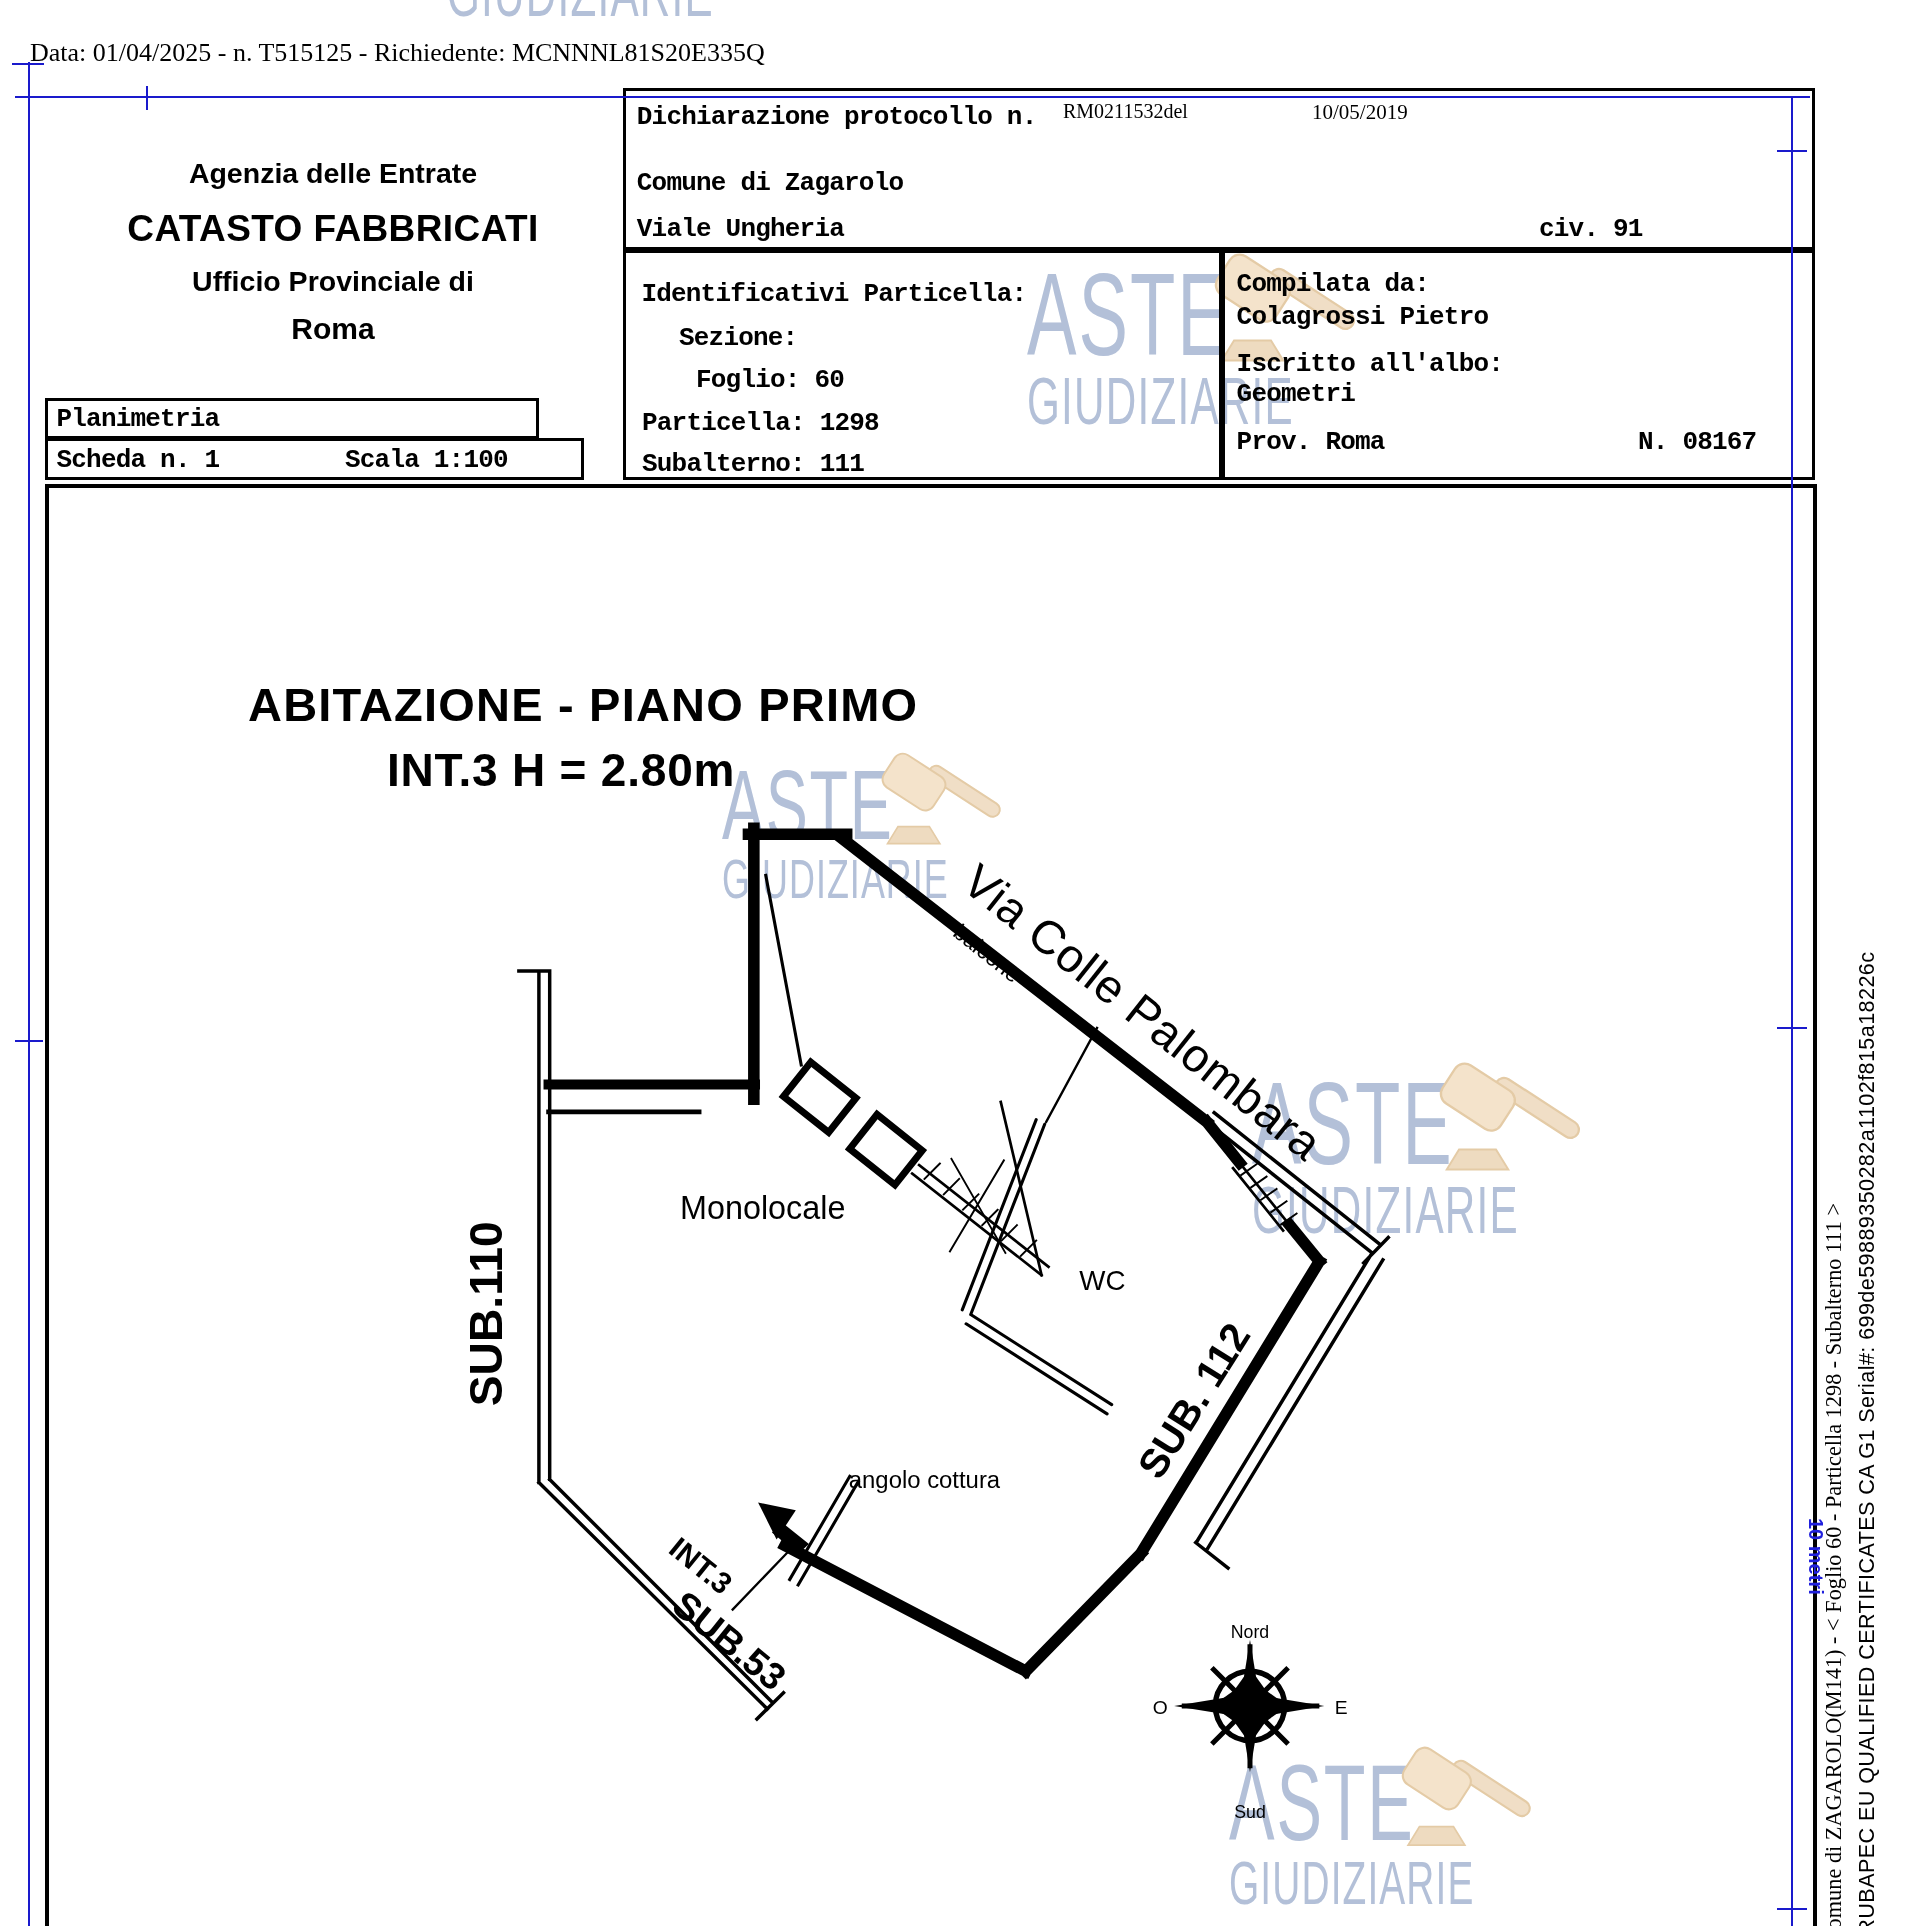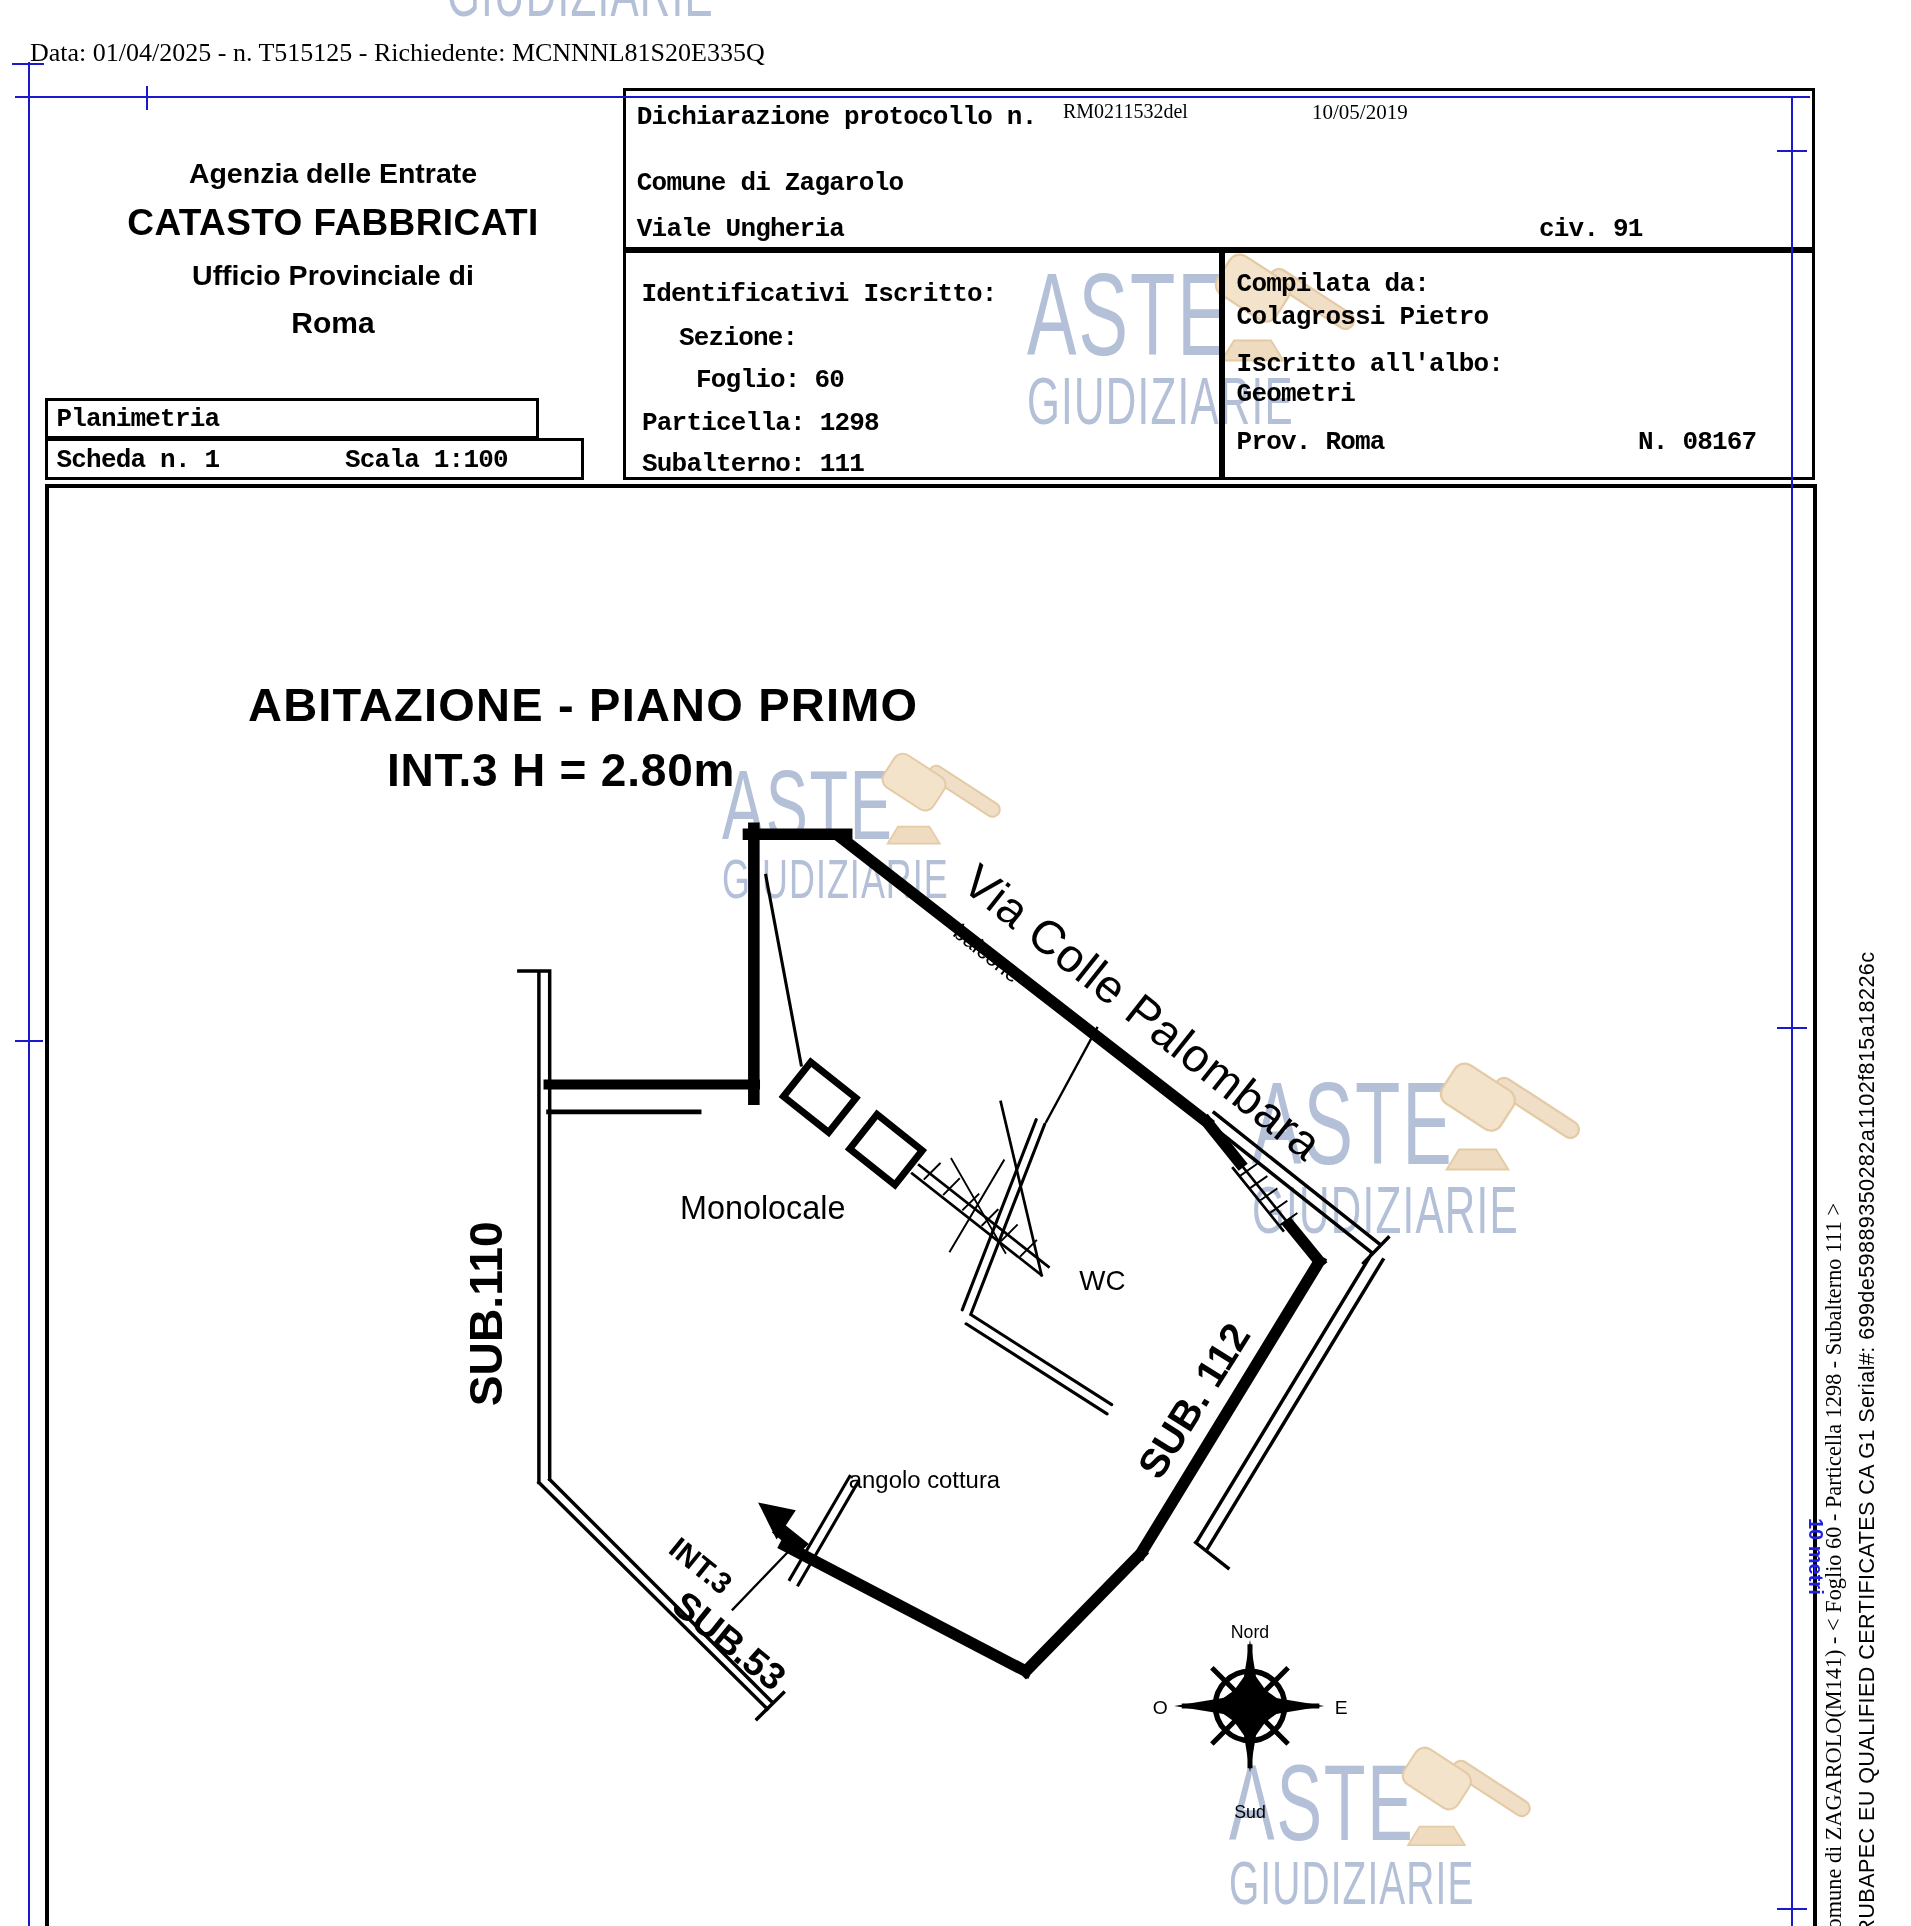--- a/index.html
+++ b/index.html
@@ -90,21 +90,21 @@
   <span class="giud">GIUDIZIARIE</span>
   <svg class="gavel" width="166" height="127" viewBox="0 0 420 330">
       <use href="#gavel"></use>
     </svg>
 </div>
 
 <div class="abs serif" style="left:30px; top:38px; z-index:3;">Data: 01/04/2025 - n. T515125 - Richiedente: MCNNNL81S20E335Q</div>
 
 <div class="abs" style="left:71px; top:157px; width:524px; text-align:center; z-index:3;">
   <div style="font-size:28.5px; font-weight:bold;">Agenzia delle Entrate</div>
-  <div style="font-size:37px; font-weight:bold; margin-top:12px; letter-spacing:0.4px;">CATASTO FABBRICATI</div>
+  <div style="font-size:37px; font-weight:bold; margin-top:18px; letter-spacing:0.4px;">CATASTO FABBRICATI</div>
   <div style="font-size:28.5px; font-weight:bold; margin-top:15.4px;">Ufficio Provinciale di</div>
   <div style="font-size:30px; font-weight:bold; margin-top:14px;">Roma</div>
 </div>
 
 <div class="box" style="left:45px; top:398px; width:494px; height:41px; z-index:3;">
   <span class="mono abs" style="left:8.5px; top:3.1px;">Planimetria</span>
 </div>
 <div class="box" style="left:45px; top:438px; width:539px; height:42px; z-index:3;">
   <span class="mono abs" style="left:8.5px; top:3.9px;">Scheda n. 1</span>
   <span class="mono abs" style="left:297px; top:3.9px;">Scala 1:100</span>
@@ -113,21 +113,21 @@
 <div class="box" style="left:623px; top:88px; width:1192px; height:162px; z-index:3;">
   <span class="mono abs" style="left:10.8px; top:10.8px;">Dichiarazione protocollo n.</span>
   <span class="serif abs" style="left:437px; top:9.2px; font-size:20px;">RM0211532del</span>
   <span class="serif abs" style="left:686px; top:9.2px; font-size:21px;">10/05/2019</span>
   <span class="mono abs" style="left:10.8px; top:77px;">Comune di Zagarolo</span>
   <span class="mono abs" style="left:10.8px; top:123px;">Viale Ungheria</span>
   <span class="mono abs" style="left:913px; top:123px;">civ. 91</span>
 </div>
 
 <div class="box" style="left:623px; top:250px; width:599px; height:230px; z-index:3;">
-  <span class="mono abs" style="left:15.4px; top:26px;">Identificativi Iscritto:</span>
+  <span class="mono abs" style="left:15.4px; top:26px;">Identificativi Particella:</span>
   <span class="mono abs" style="left:53px; top:70px;">Sezione:</span>
   <span class="mono abs" style="left:70px; top:112px;">Foglio: 60</span>
   <span class="mono abs" style="left:16px; top:155px;">Particella: 1298</span>
   <span class="mono abs" style="left:16px; top:196px;">Subalterno: 111</span>
 </div>
 
 <div class="box" style="left:1222px; top:250px; width:593px; height:230px; z-index:3;">
   <span class="mono abs" style="left:11.6px; top:16px;">Compilata da:</span>
   <span class="mono abs" style="left:11.6px; top:49px;">Colagrossi Pietro</span>
   <span class="mono abs" style="left:11.6px; top:96px;">Iscritto all'albo:</span>

